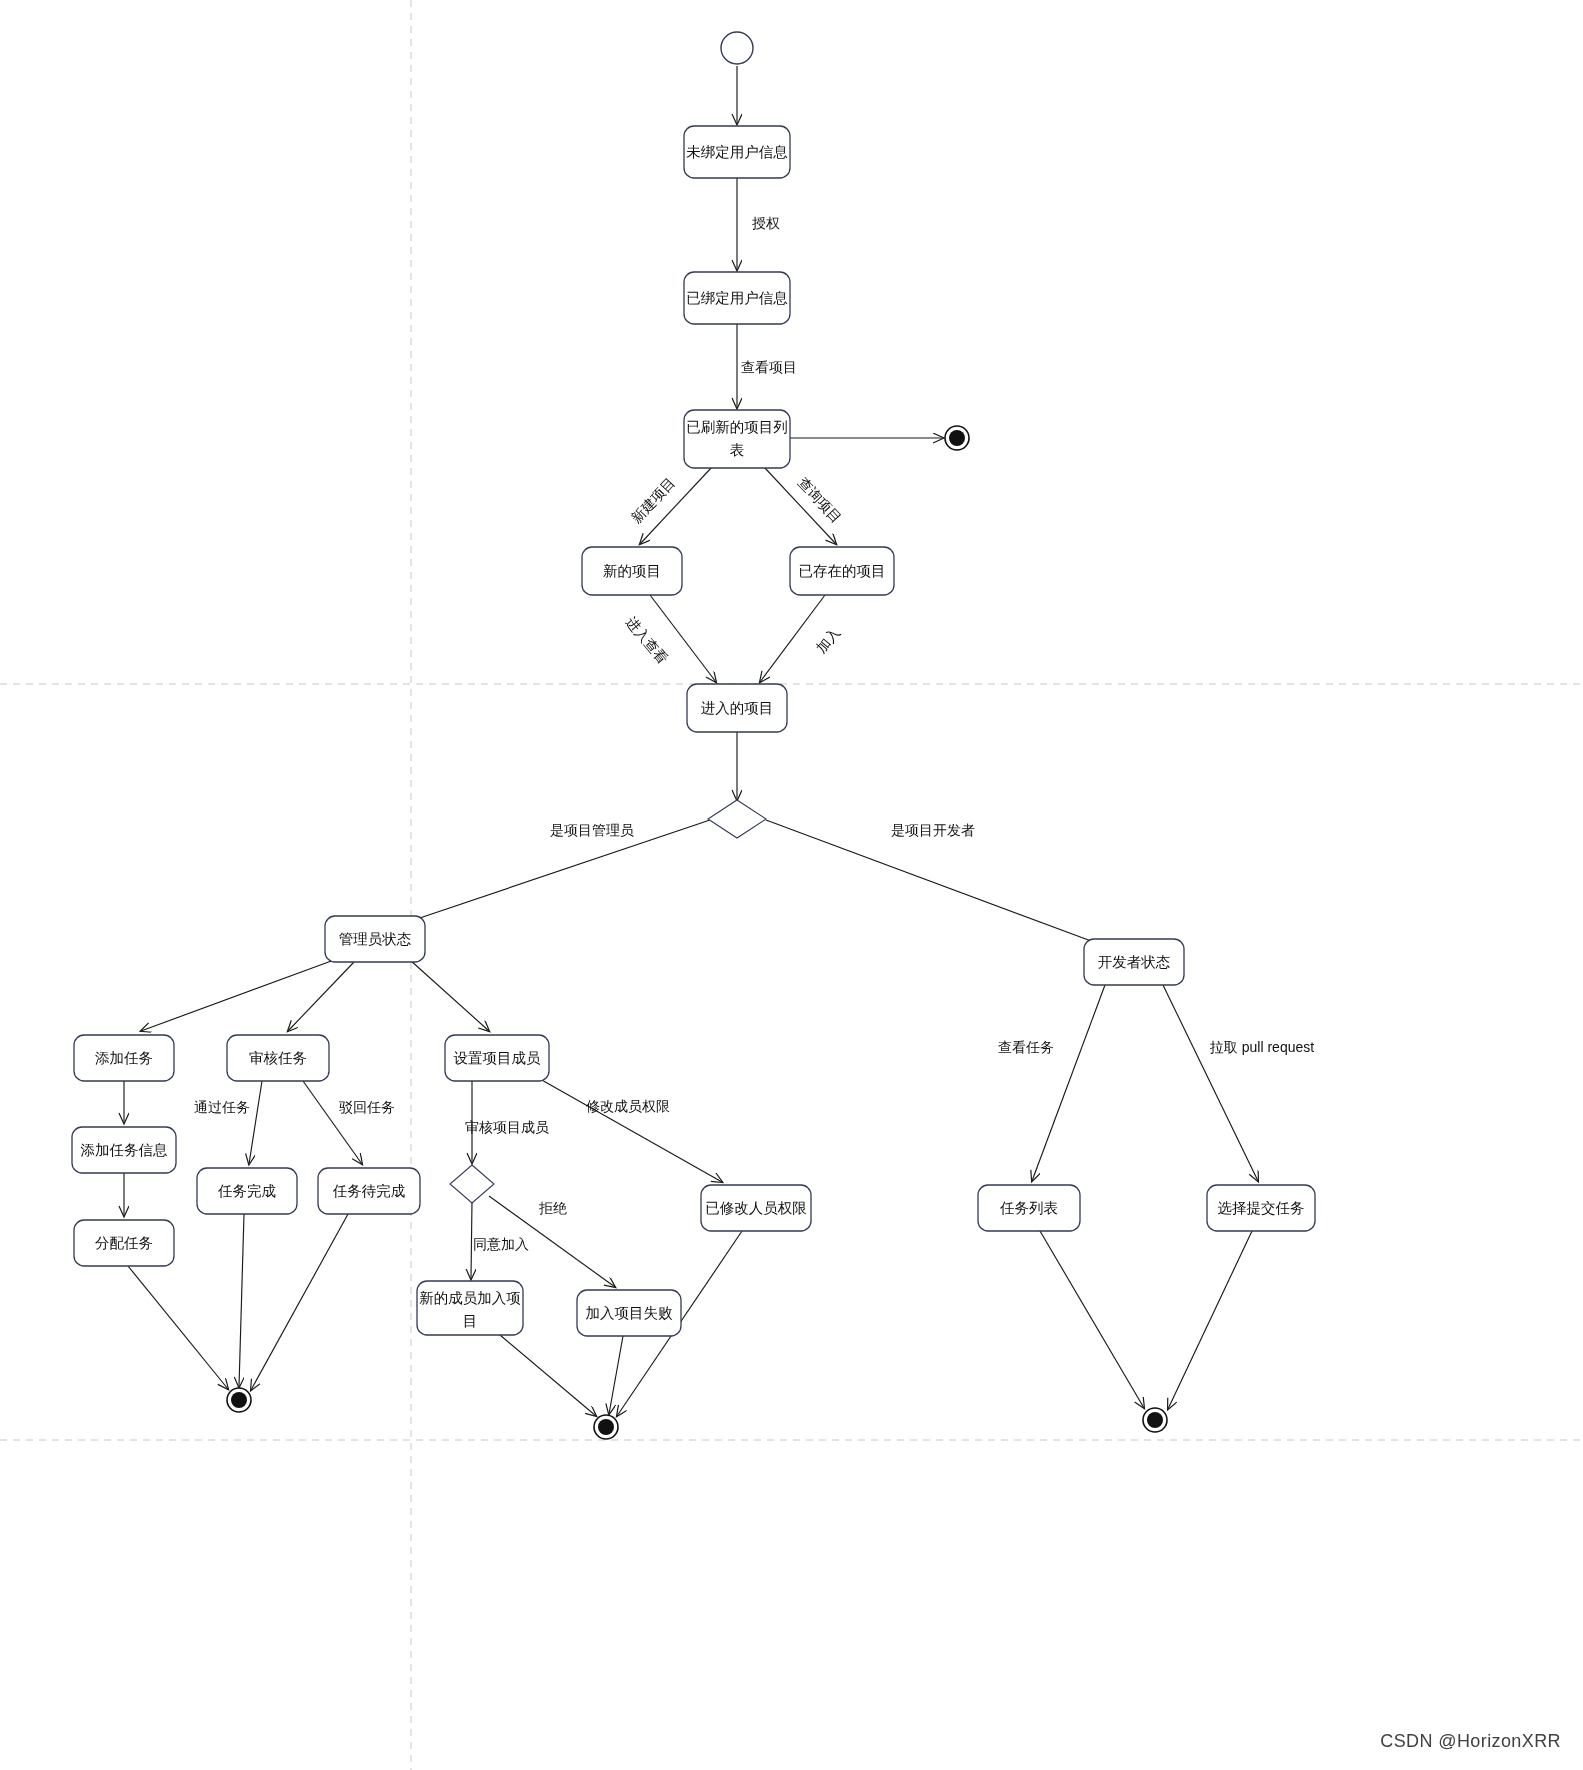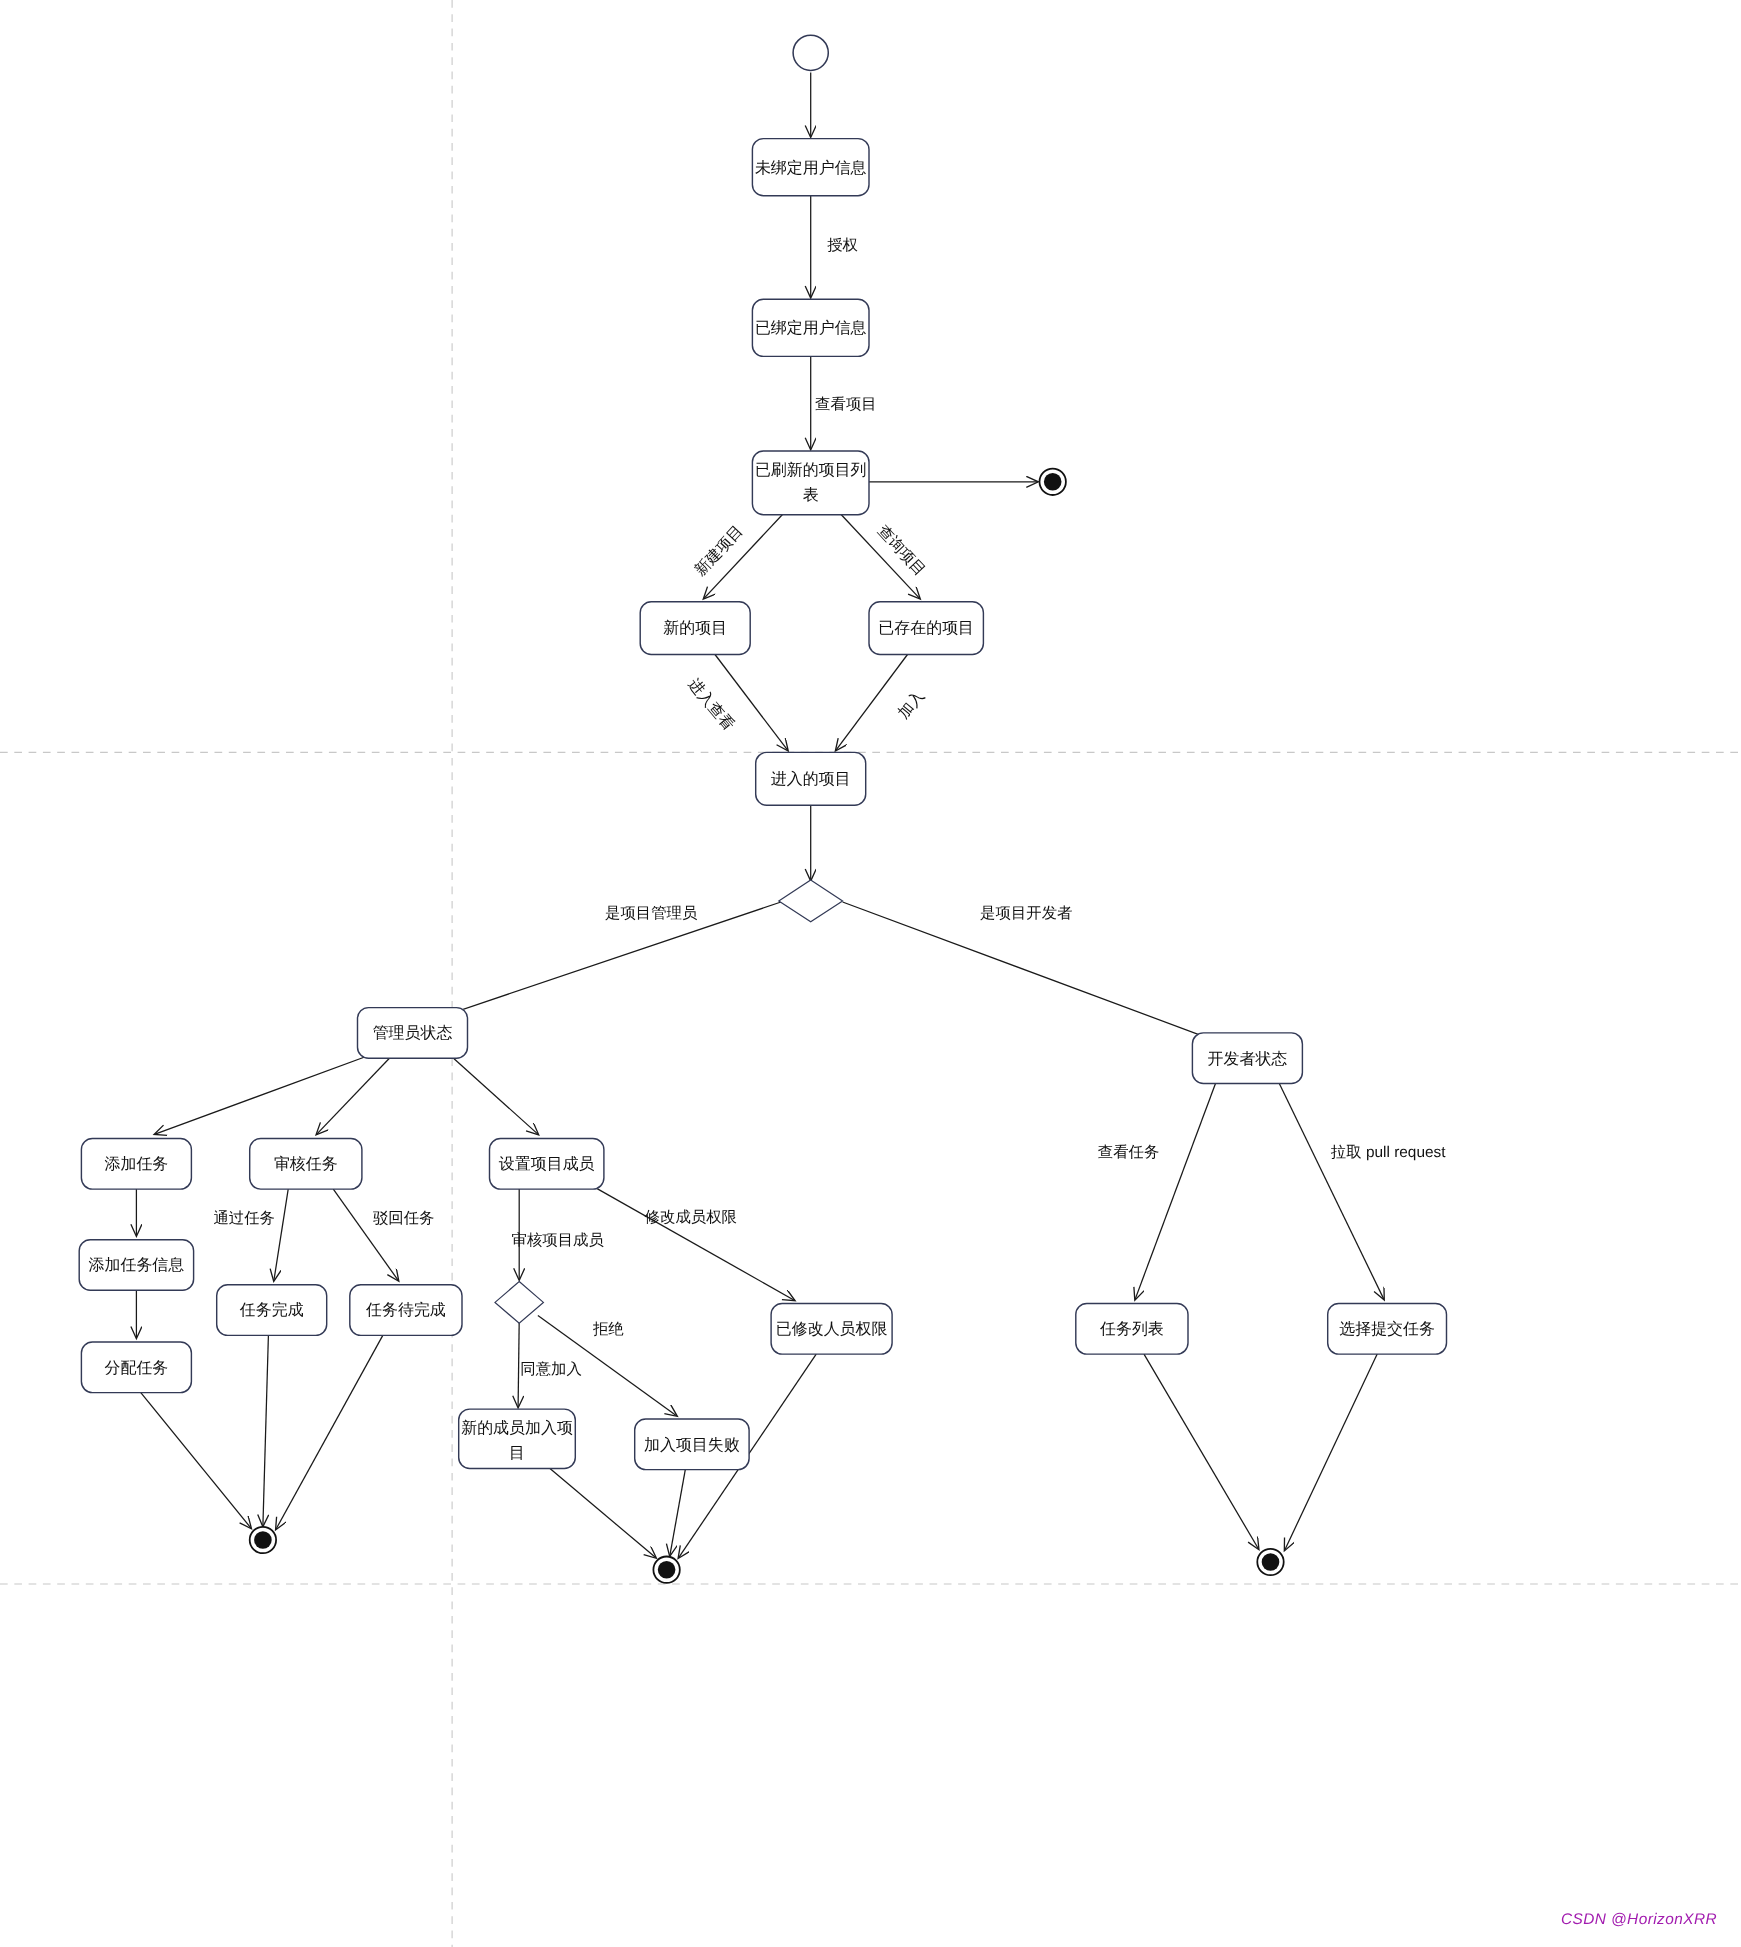--- a/index.html
+++ b/index.html
@@ -74,25 +74,24 @@
     stroke: #c8c8c8;
     stroke-width: 1;
     stroke-dasharray: 7 6;
     fill: none;
   }
   .watermark-text {
     position: absolute;
     right: 22px;
     bottom: 18px;
     font-family: "Liberation Sans", "DejaVu Sans", sans-serif;
-    font-size: 14px;
-    color: #a21caf;
+    font-size: 18px;
+    color: #404040;
     letter-spacing: 0.4px;
     user-select: none;
-    font-style: italic;
   }
 </style>
 </head>
 <body>
 
 <div id="diagram-root">
 
   <svg class="diagram-canvas" viewBox="0 0 1583 1770">
     <defs>
       <marker id="arrowhead" markerWidth="14" markerHeight="14" refX="11" refY="5" orient="auto" markerUnits="userSpaceOnUse">

